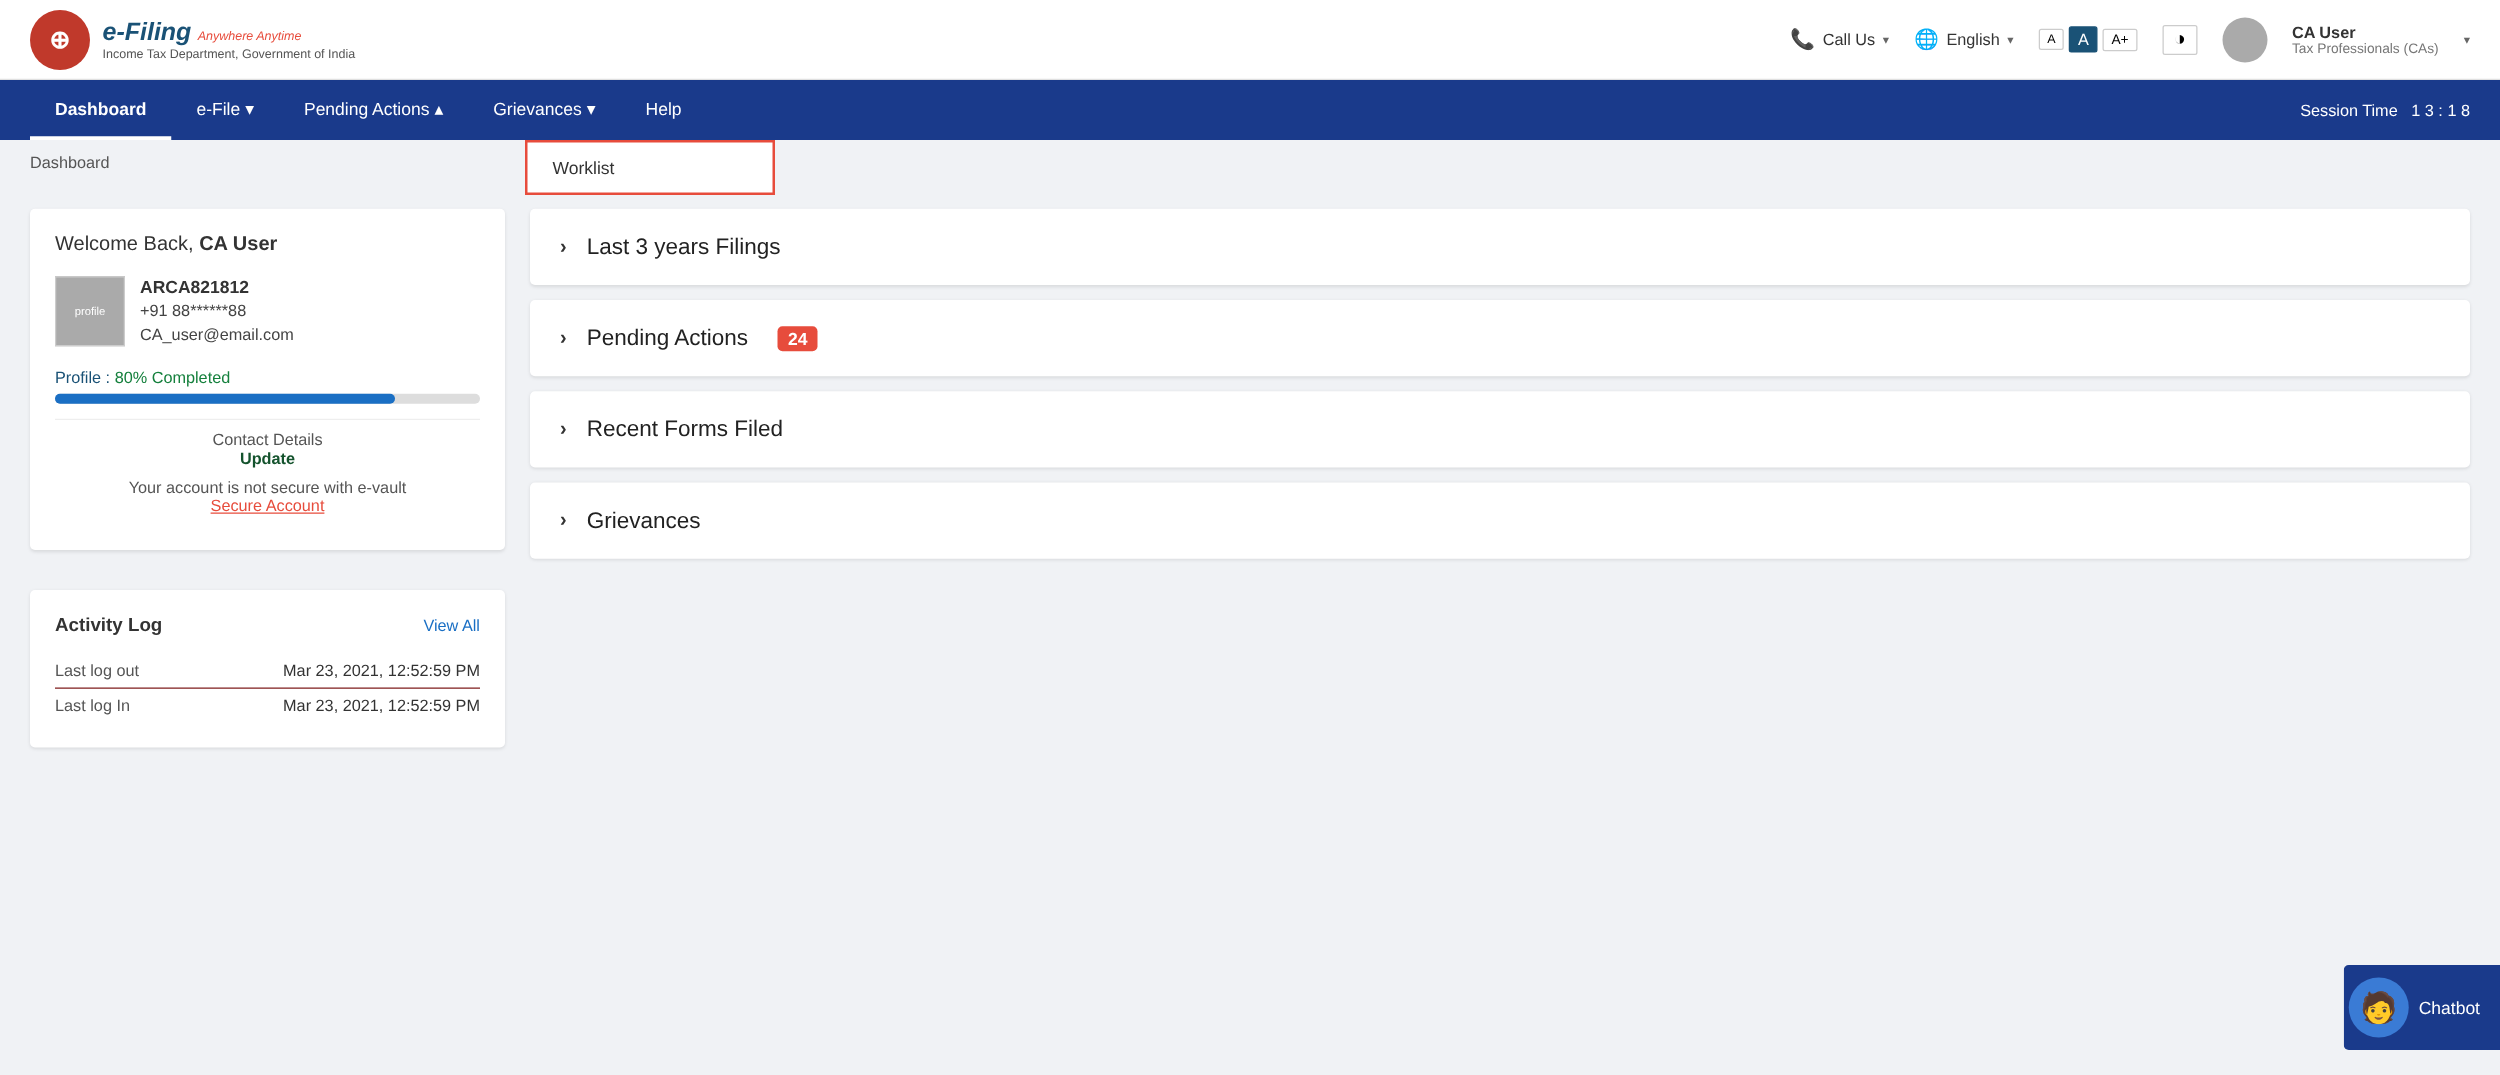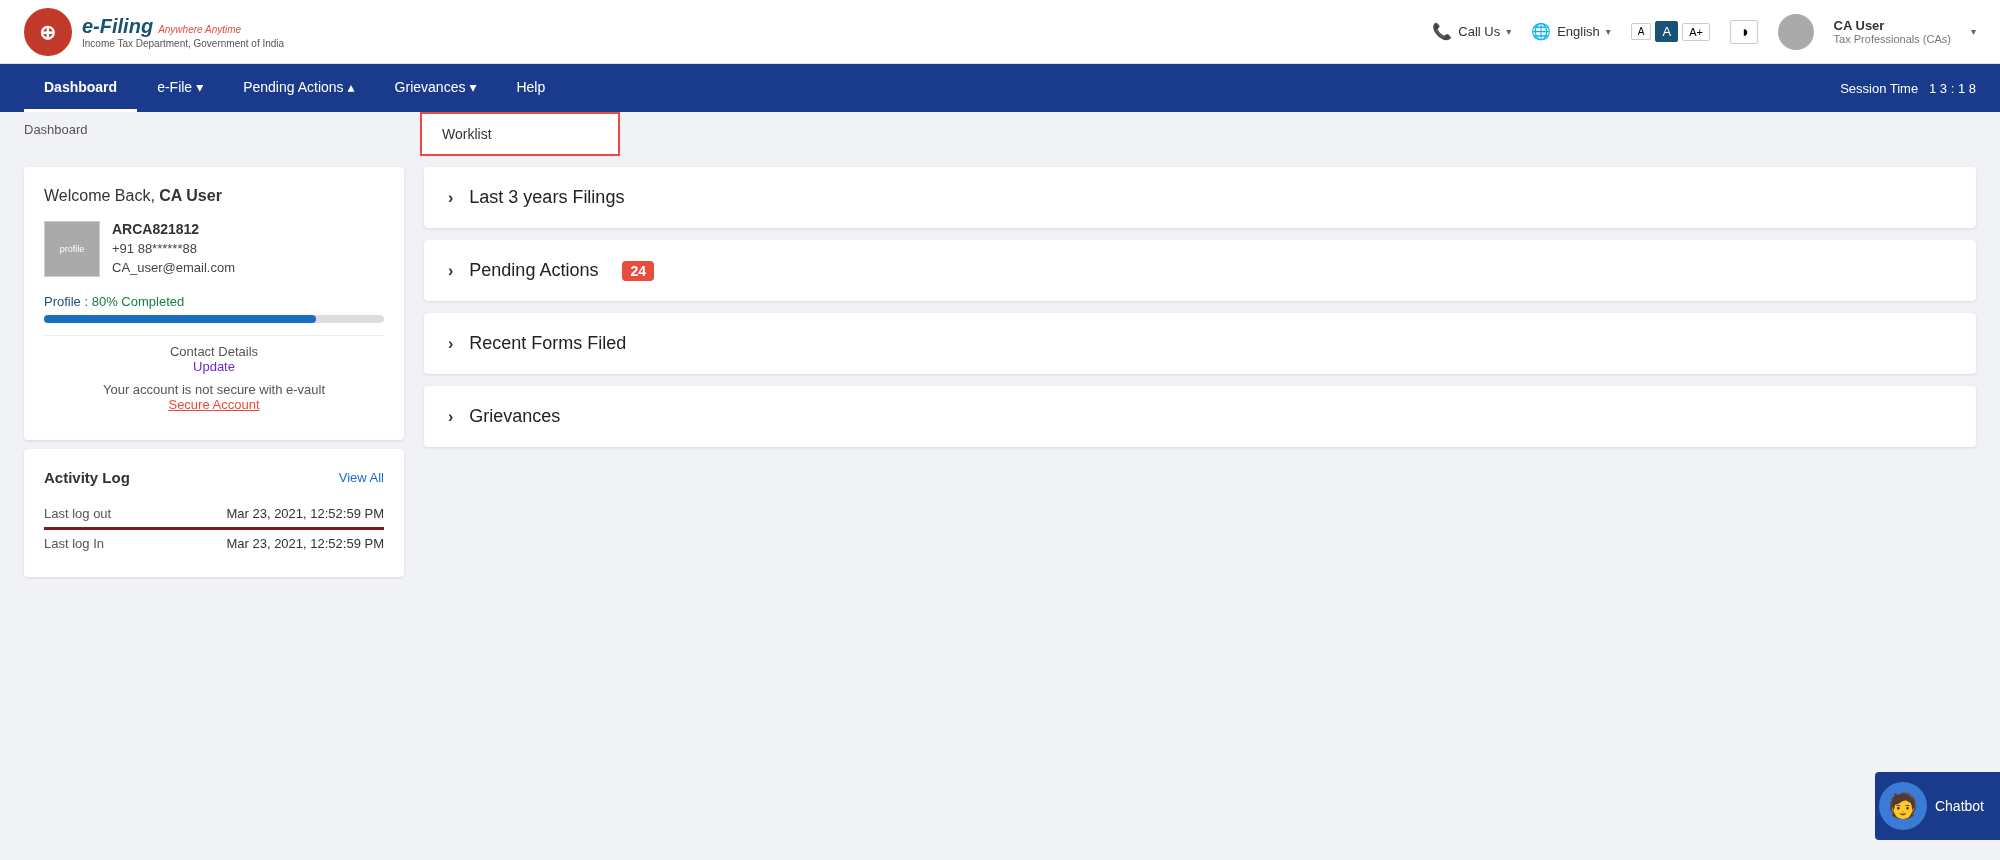--- a/index.html
+++ b/index.html
@@ -168,21 +168,21 @@
       padding: 20px 24px;
       position: relative;
     }
 
     
     .left-panel {
       width: 380px;
       min-width: 340px;
       display: flex;
       flex-direction: column;
-      gap: 9px;
+      gap: 32px;
     }
 
     .welcome-card {
       background: #fff;
       border-radius: 4px;
       padding: 20px;
       box-shadow: 0 1px 3px rgba(0,0,0,0.1);
     }
     .welcome-title {
       font-size: 16px;
@@ -236,21 +236,21 @@
     }
 
     .card-row {
       display: flex;
       justify-content: space-between;
       align-items: center;
       margin-bottom: 8px;
       font-size: 13px;
       flex-direction: column;
     }
-    .card-row .link-blue { color: #6d28d9; cursor: pointer; font-weight: 400; }
+    .card-row .link-blue { color: #14532d; cursor: pointer; font-weight: 700; }
     .card-row .text-gray { color: #555; }
     .card-row .link-red { color: #e74c3c; cursor: pointer; font-weight: 500; text-decoration: underline; }
 
     .activity-card {
       background: #fff;
       border-radius: 4px;
       padding: 20px;
       box-shadow: 0 1px 3px rgba(0,0,0,0.1);
     }
     .activity-header {
@@ -261,21 +261,21 @@
     }
     .activity-title { font-size: 15px; font-weight: bold; }
     .activity-viewall { color: #1a6fc4; cursor: pointer; font-size: 13px; font-weight: 500; }
 
     .activity-row {
       display: flex;
       justify-content: space-between;
       font-size: 13px;
       color: #444;
       padding: 6px 0;
-      border-bottom: 3px solid #7f1d1d;
+      border-bottom: 1px solid #7f1d1d;
     }
     .activity-row:last-child { border-bottom: none; }
     .activity-label { color: #555; }
     .activity-value { color: #333; }
 
     
     .right-panel {
       flex: 1;
       display: flex;
       flex-direction: column;

